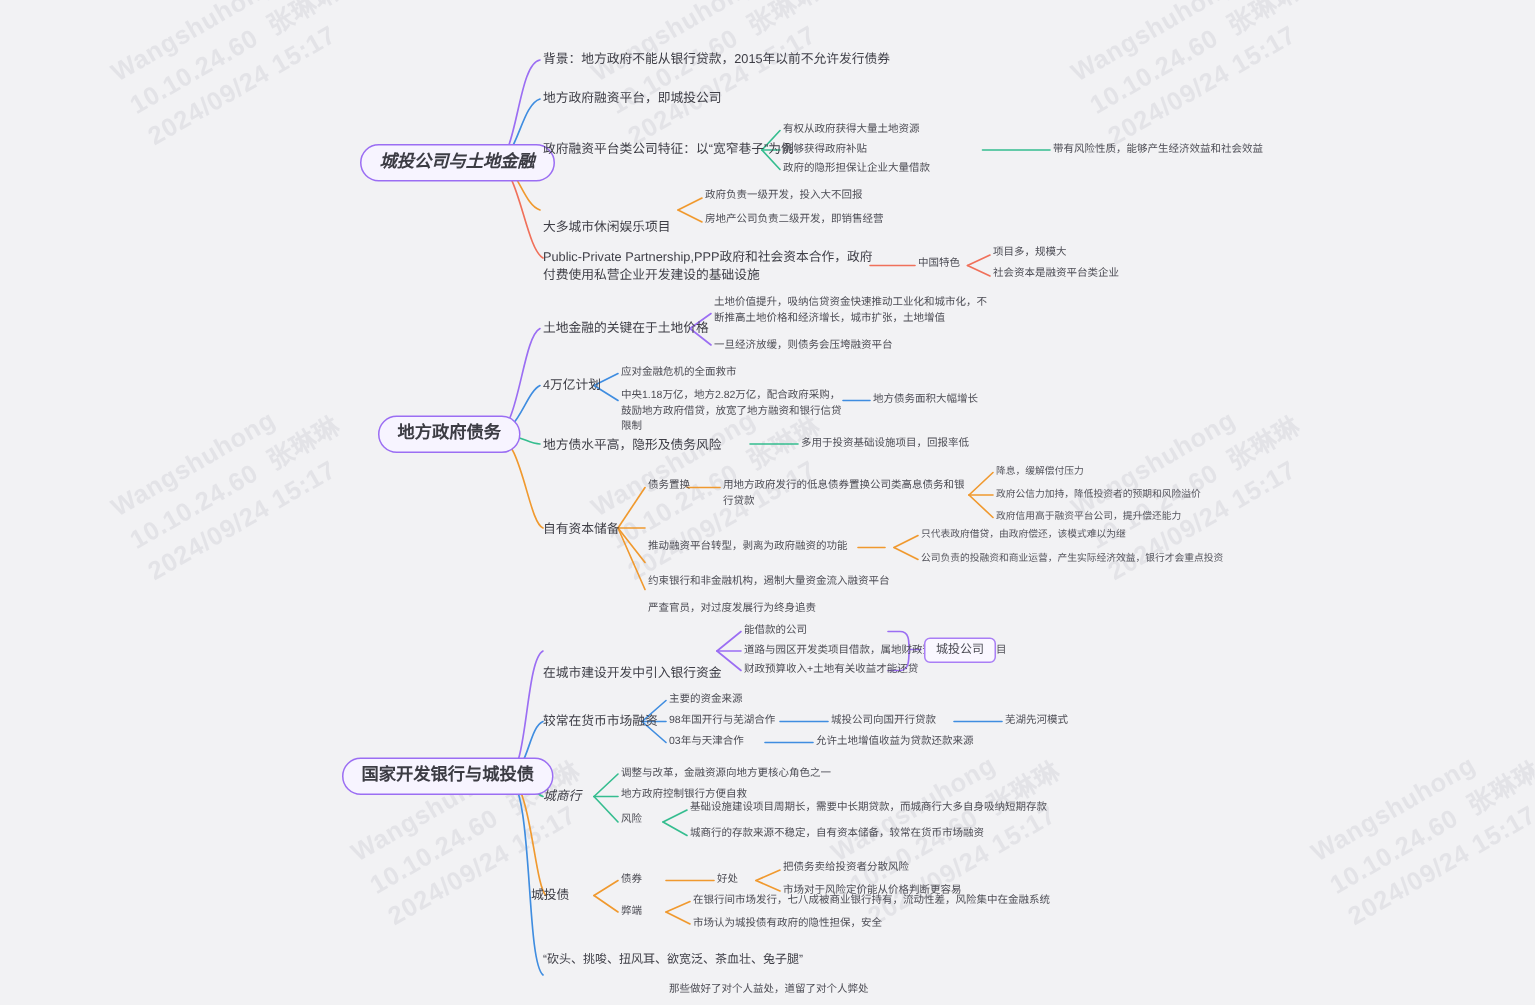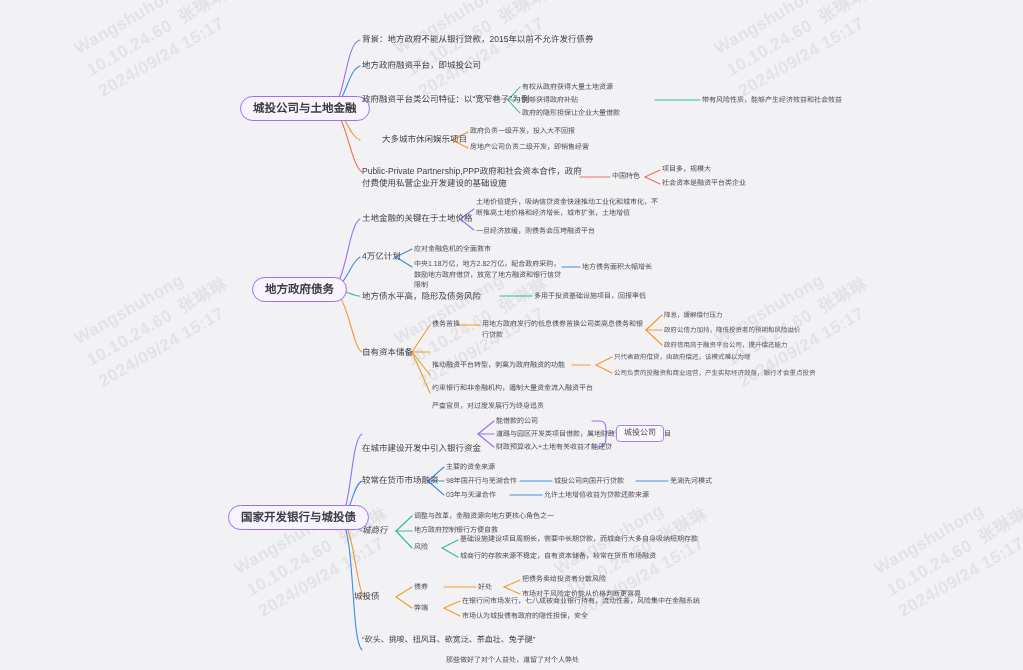--- a/index.html
+++ b/index.html
@@ -165,41 +165,41 @@
       <path d="M396,597 L412,587" stroke="#f0992e"></path>
       <path d="M396,597 L412,608" stroke="#f0992e"></path>
       <path d="M444,587 L476,587" stroke="#f0992e"></path>
       <path d="M504,587 L520,580" stroke="#f0992e"></path>
       <path d="M504,587 L520,594" stroke="#f0992e"></path>
       <path d="M444,608 L460,601" stroke="#f0992e"></path>
       <path d="M444,608 L460,616" stroke="#f0992e"></path>
     </g>
   </svg>
 
-  <div class="node main-node" style="left:240px;top:96px;">城投公司与土地金融</div>
+  <div class="node main-node" style="left:240px;top:96px;font-style:italic;">城投公司与土地金融</div>
 
   <div class="node main-node" style="left:252px;top:277px;">地方政府债务</div>
 
   <div class="node main-node" style="left:228px;top:505px;">国家开发银行与城投债</div>
 
   <div class="node l1" style="left:362px;top:33px;">背景：地方政府不能从银行贷款，2015年以前不允许发行债券</div>
 
   <div class="node l1" style="left:362px;top:59px;">地方政府融资平台，即城投公司</div>
 
   <div class="node l1" style="left:362px;top:93px;">政府融资平台类公司特征：以“宽窄巷子”为例</div>
 
   <div class="node l2" style="left:522px;top:82px;">有权从政府获得大量土地资源</div>
 
   <div class="node l2" style="left:522px;top:95px;">能够获得政府补贴</div>
 
   <div class="node l2" style="left:702px;top:95px;">带有风险性质，能够产生经济效益和社会效益</div>
 
   <div class="node l2" style="left:522px;top:108px;">政府的隐形担保让企业大量借款</div>
 
-  <div class="node l1" style="left:362px;top:133px;margin-left:20px;">大多城市休闲娱乐项目</div>
+  <div class="node l1" style="left:362px;top:145px;">大多城市休闲娱乐项目</div>
 
   <div class="node l2" style="left:470px;top:126px;">政府负责一级开发，投入大不回报</div>
 
   <div class="node l2" style="left:470px;top:142px;">房地产公司负责二级开发，即销售经营</div>
 
   <div class="node l1 wrap" style="left:362px;top:165px;width:220px;">Public-Private Partnership,PPP政府和社会资本合作，政府付费使用私营企业开发建设的基础设施</div>
 
   <div class="node l2" style="left:612px;top:171px;">中国特色</div>
 
   <div class="node l2" style="left:662px;top:164px;">项目多，规模大</div>

